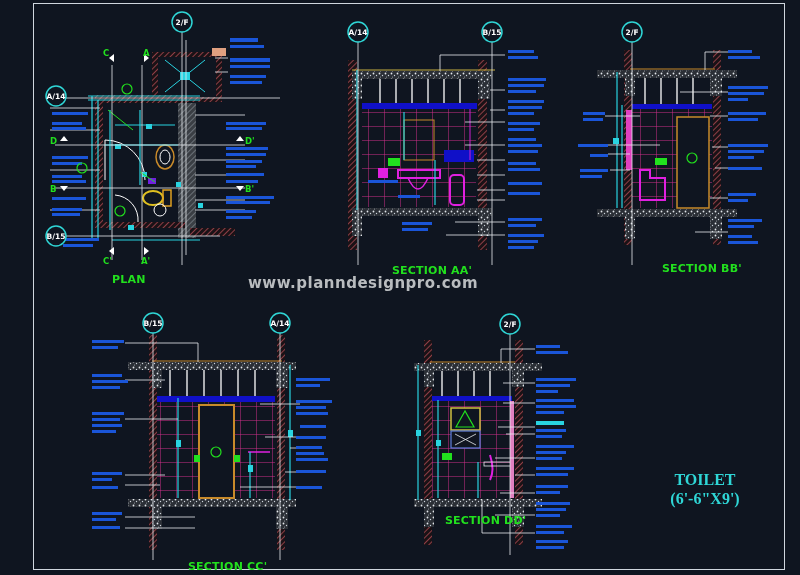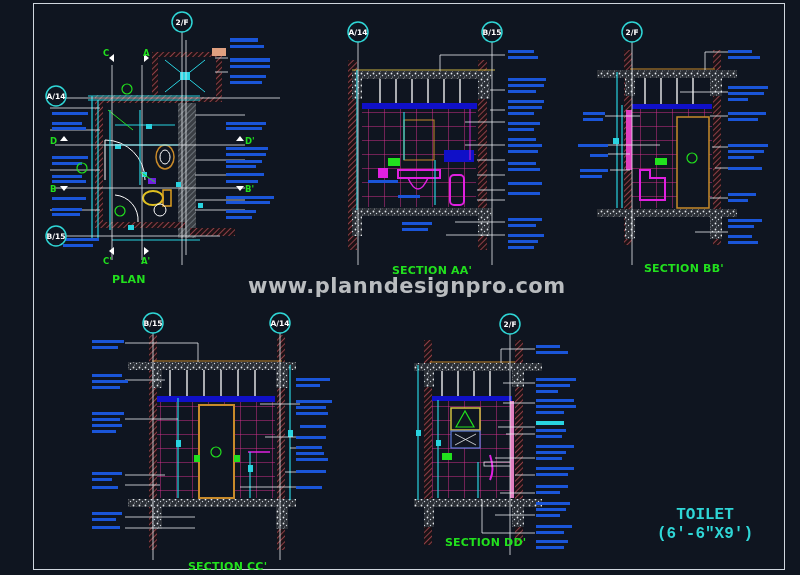--- a/index.html
+++ b/index.html
@@ -1,21 +1,21 @@
 <!DOCTYPE html>
 <html><head>
 <meta charset="utf-8">
 <style>
   html, body { margin:0; padding:0; background:#0f1520; }
   body { width:800px; height:575px; position:relative; overflow:hidden; font-family:"DejaVu Sans", sans-serif; }
   #canvas { position:absolute; left:0; top:0; width:800px; height:575px; }
   .frame { position:absolute; left:33px; top:3px; width:752px; height:567px; border:1.5px solid #cfd6de; box-sizing:border-box; }
   .lbl { position:absolute; font-family:"DejaVu Sans", sans-serif; font-weight:bold; color:#22e01e; font-size:11px; letter-spacing:0.2px; white-space:nowrap; }
-  .watermark { position:absolute; left:248px; top:274px; font-family:"DejaVu Sans", sans-serif; font-weight:bold; font-size:21px; color:#b9bcbf; letter-spacing:0.5px; white-space:nowrap; }
-  .title-block { position:absolute; left:650px; top:506px; width:110px; text-align:center; font-family:Liberation Mono, monospace; font-weight:bold; color:#2fd6d6; line-height:19px; }
+  .watermark { position:absolute; left:248px; top:274px; font-family:"DejaVu Sans", sans-serif; font-weight:bold; font-size:15px; color:#b9bcbf; letter-spacing:0.5px; white-space:nowrap; }
+  .title-block { position:absolute; left:650px; top:470px; width:110px; text-align:center; font-family:Liberation Serif, serif; font-weight:bold; color:#2fd6d6; line-height:19px; }
   .title-block div { font-size:16px; }
   svg text { font-family:"DejaVu Sans", sans-serif; font-weight:bold; }
 </style>
 </head>
 <body>
 
 <svg id="canvas" viewBox="0 0 800 575" xmlns="http://www.w3.org/2000/svg">
   <defs>
     <pattern id="hatch" width="4" height="4" patternUnits="userSpaceOnUse" patternTransform="rotate(45)">
       <rect width="4" height="4" fill="#1a1216"></rect>
@@ -498,22 +498,22 @@
     <text x="245" y="192">B'</text>
     <text x="103" y="264">C'</text>
     <text x="141" y="264">A'</text>
   </g>
 </svg>
 
 <div class="frame"></div>
 
 <div class="lbl" style="left:112px; top:273px;">PLAN</div>
 <div class="lbl" style="left:392px; top:264px;">SECTION AA'</div>
-<div class="lbl" style="left:644px; top:262px;">SECTION BB'</div>
+<div class="lbl" style="left:662px; top:262px;">SECTION BB'</div>
 <div class="lbl" style="left:188px; top:560px;">SECTION CC'</div>
-<div class="lbl" style="left:445px; top:536px;">SECTION DD'</div>
+<div class="lbl" style="left:445px; top:514px;">SECTION DD'</div>
 
 <div class="watermark">www.planndesignpro.com</div>
 
 <div class="title-block">
   <div>TOILET</div>
   <div>(6'-6"X9')</div>
 </div>
 
 </body></html>

